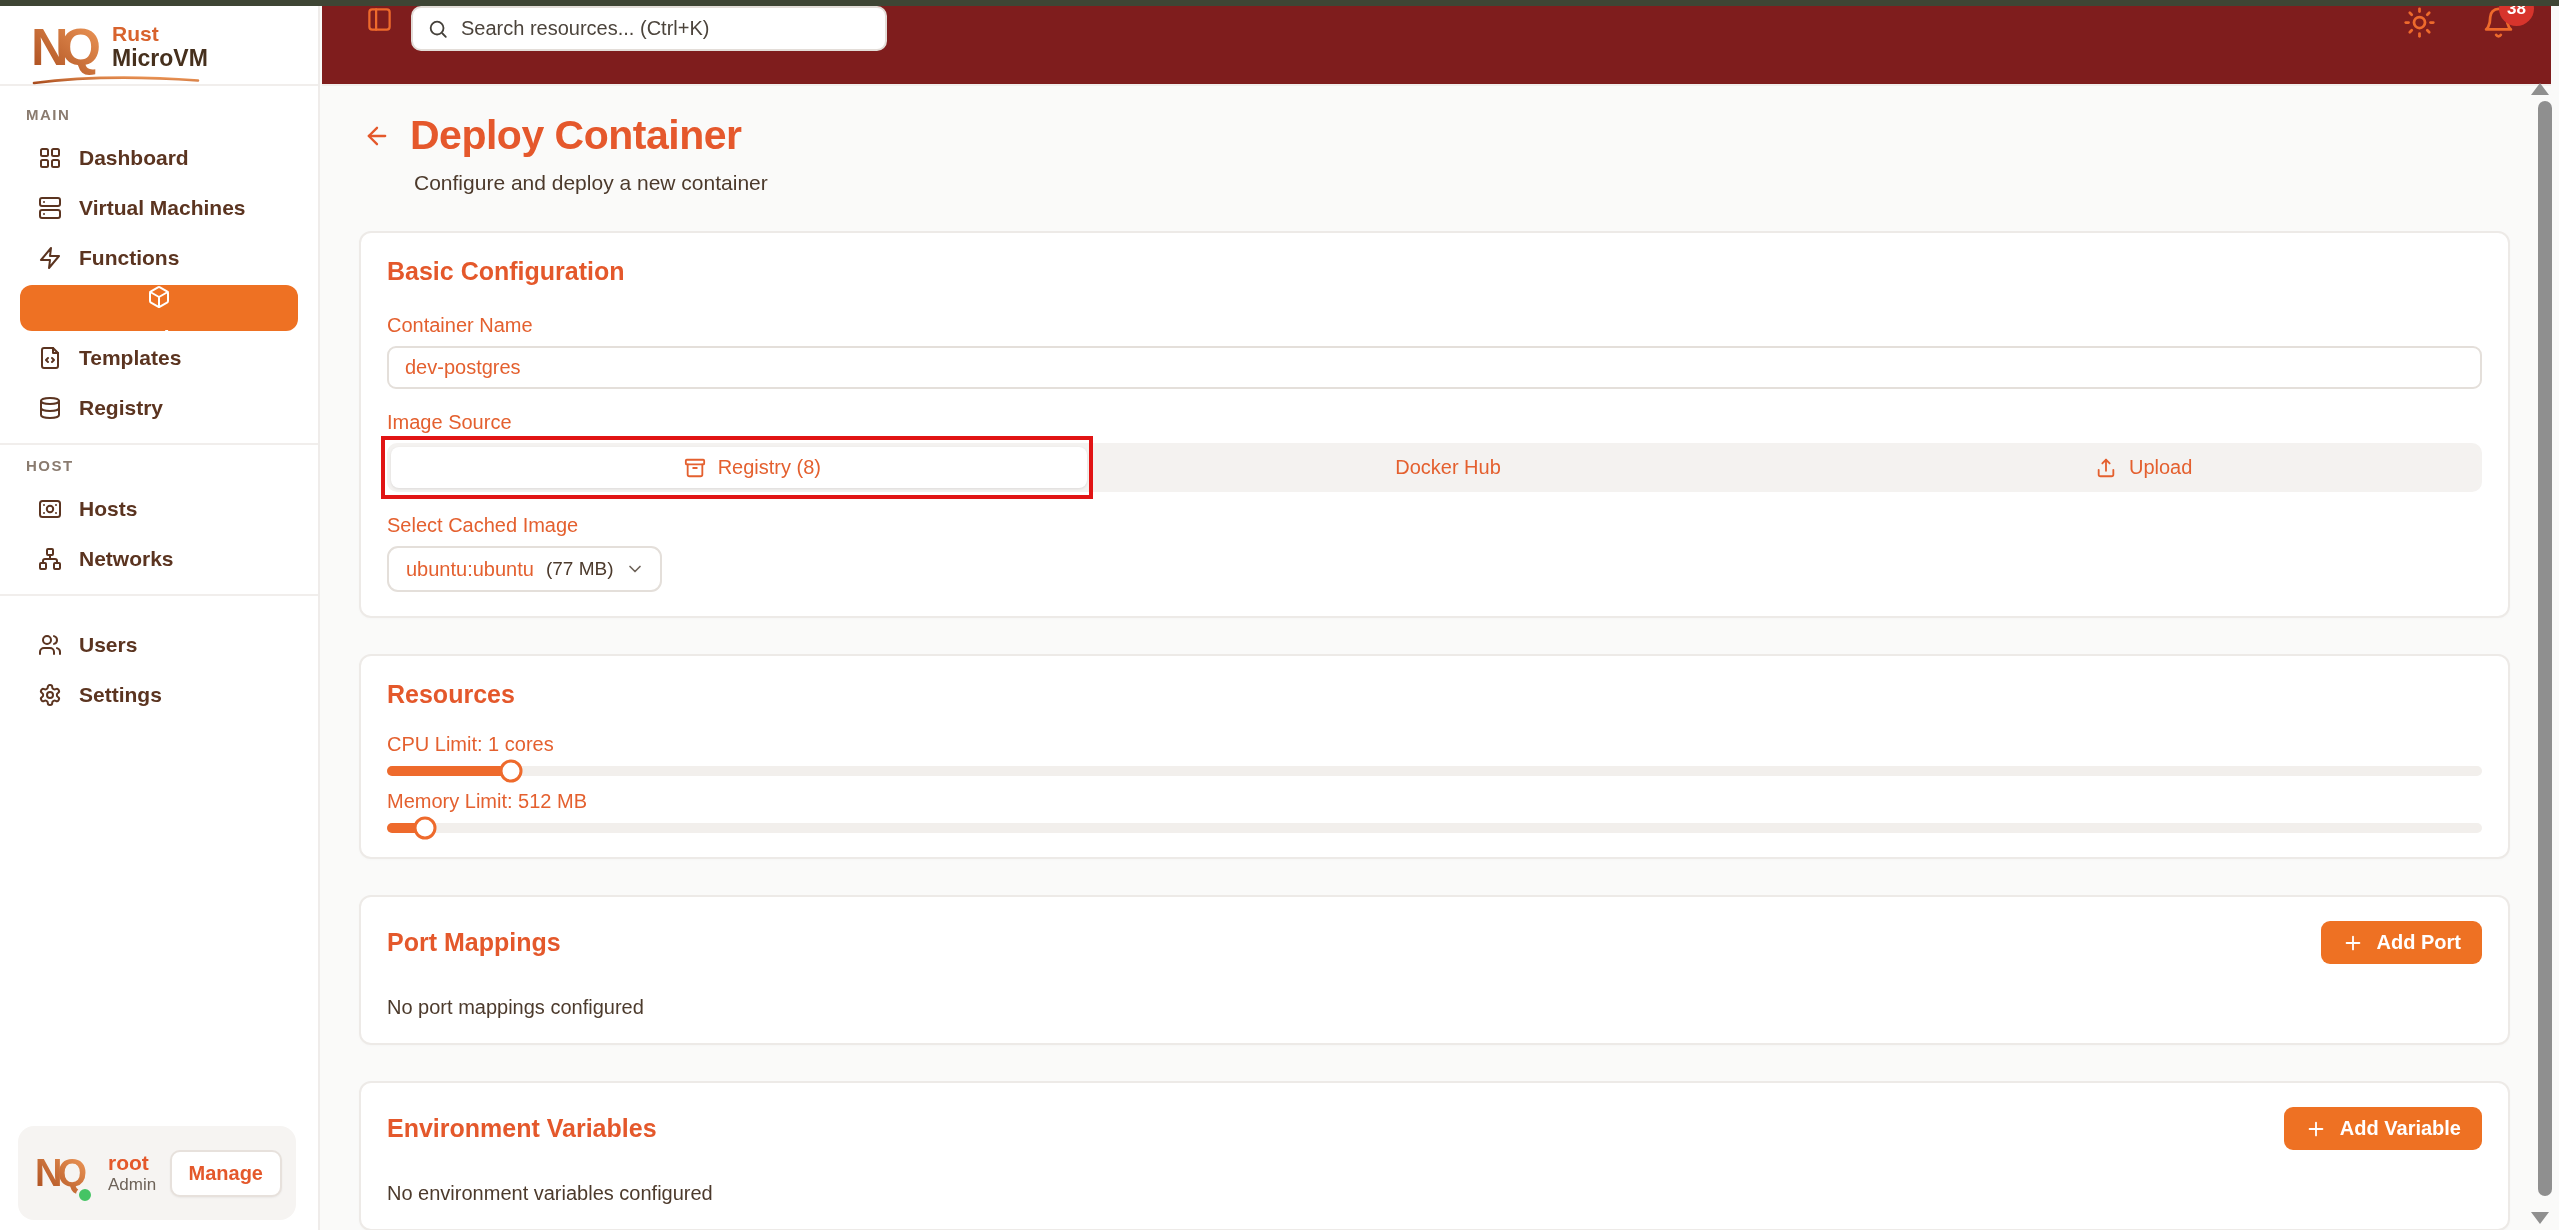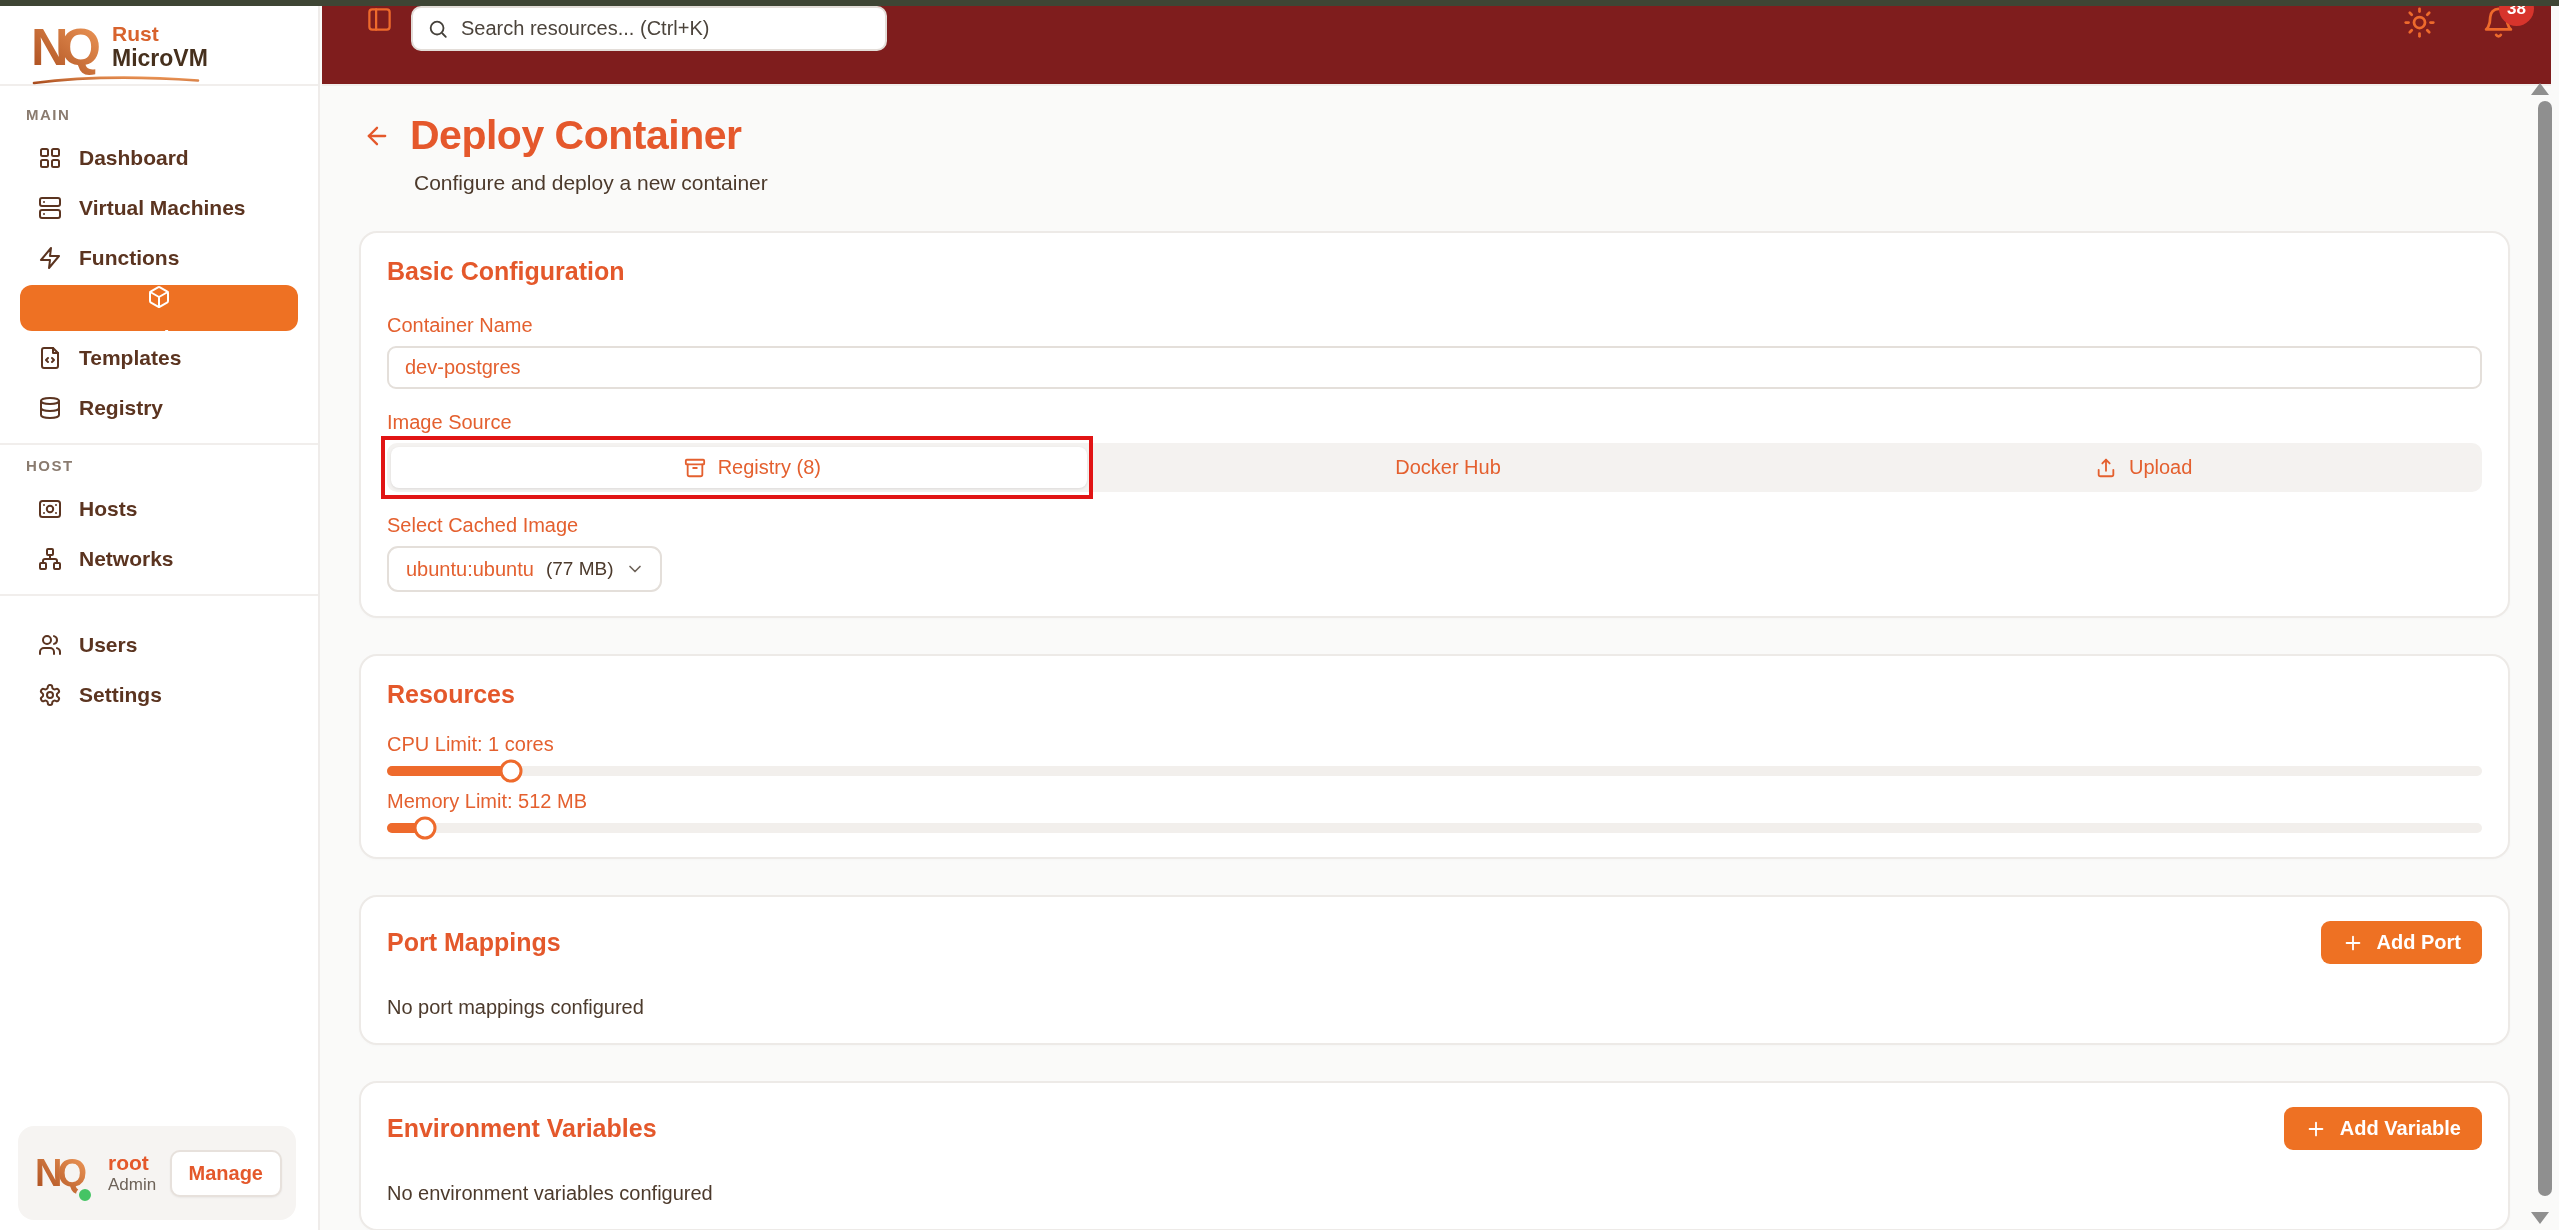--- a/index.html
+++ b/index.html
@@ -58,21 +58,21 @@
   .sb-down { position: absolute; right: 10px; top: 1212px; width: 0; height: 0; border-left: 9px solid transparent; border-right: 9px solid transparent; border-top: 12px solid #8f8f8f; z-index: 30; }
 
   
   .main { position: absolute; left: 322px; top: 86px; right: 0; bottom: 0; background: #fafaf9; padding: 26px 49px 0 37px; overflow: hidden; }
   .page-head { display: flex; align-items: center; gap: 15px; }
   .back-btn { background: none; border: none; cursor: pointer; color: #e4582b; padding: 4px; }
   .back-btn svg { width: 28px; height: 28px; }
   .page-title { font-size: 41px; font-weight: 800; color: #e5582c; letter-spacing: -0.5px; }
   .page-sub { margin: 12px 0 0 55px; font-size: 21px; color: #4c3a2c; }
 
-  .card { background: #fff; border: 2px solid #edeae7; border-radius: 18px; padding: 24px 26px; margin-top: 36px; box-shadow: 0 1px 3px rgba(0,0,0,0.02); }
+  .card { background: #fff; border: 2px solid #edeae7; border-radius: 12px; padding: 24px 26px; margin-top: 36px; box-shadow: 0 1px 3px rgba(0,0,0,0.02); }
   .card-heading { font-size: 25px; font-weight: 700; color: #e4582b; }
   .card-row { display: flex; align-items: center; justify-content: space-between; }
   .field-label { font-size: 20px; color: #e4602f; margin: 28px 0 9px; }
   .field-label.tight { margin-top: 22px; }
   .text-input { width: 100%; height: 43px; border: 2px solid #e4dfda; border-radius: 9px; padding: 0 16px; font-size: 20px; color: #e4602f; font-family: inherit; background: #fff; outline: none; }
 
   .tabs { position: relative; height: 49px; background: #f4f2f0; border-radius: 10px; display: flex; padding: 4px; margin-top: 8px; }
   .tab { flex: 1; display: flex; align-items: center; justify-content: center; gap: 12px; font-size: 20px; color: #e4602f; border-radius: 8px; cursor: pointer; background: none; border: none; font-family: inherit; padding-left: 27px; }
   .tab.active { background: #fff; box-shadow: 0 1px 3px rgba(0,0,0,0.10); }
   .tab svg { width: 22px; height: 22px; }

